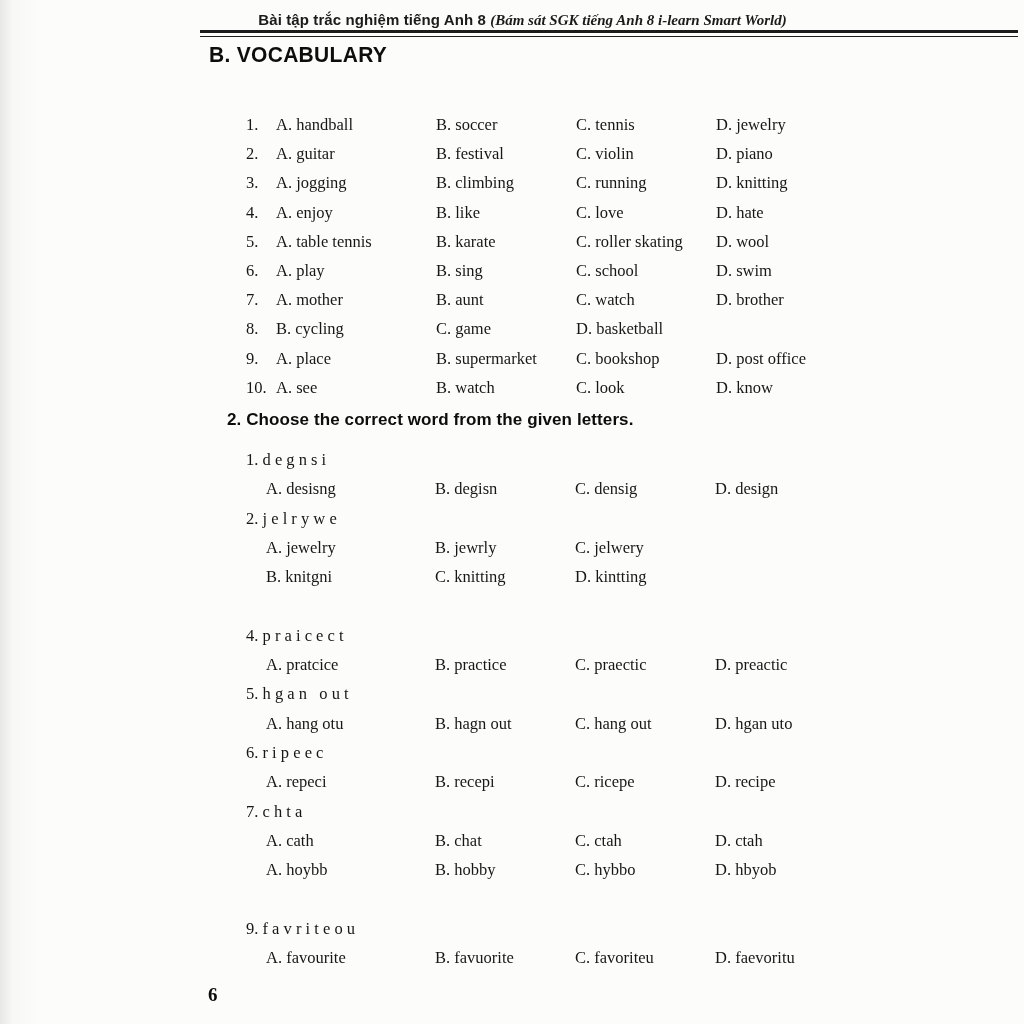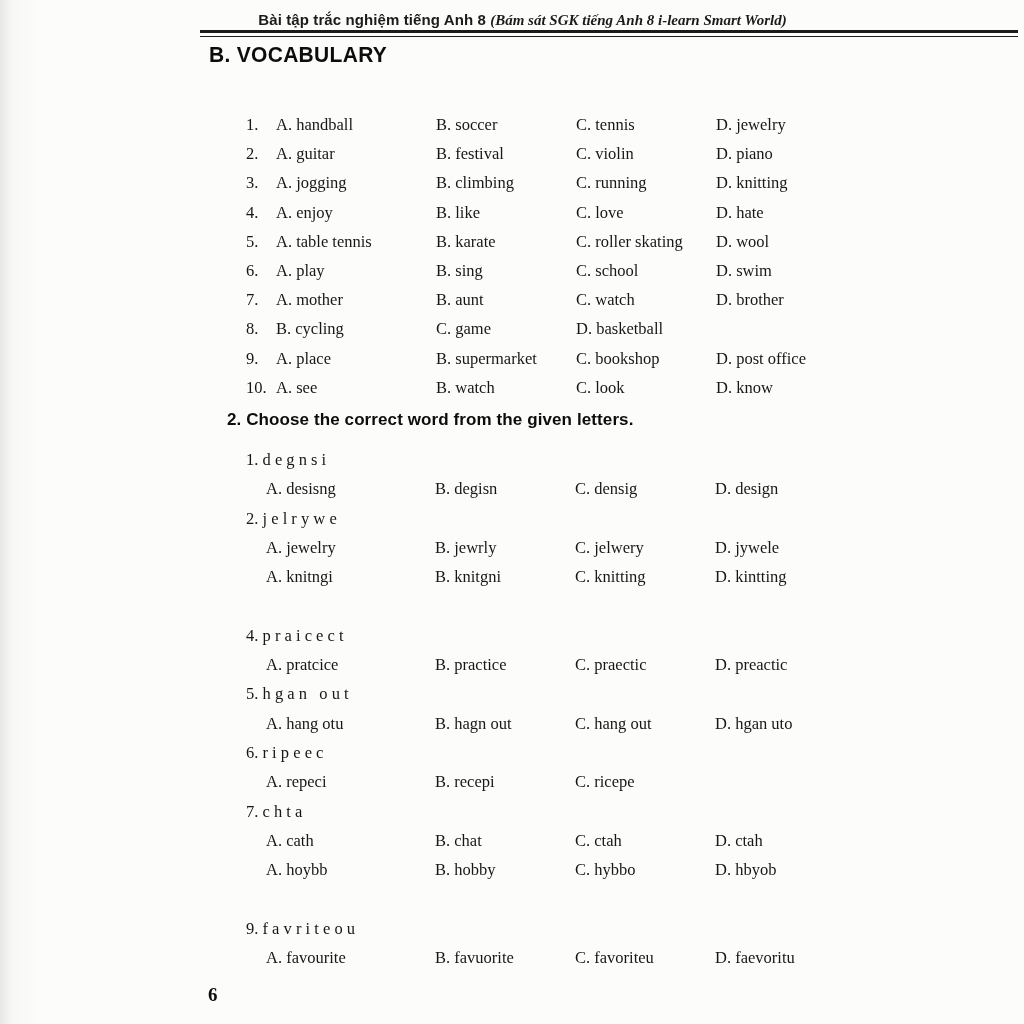--- a/index.html
+++ b/index.html
@@ -160,26 +160,24 @@
         <span class="q-opt">C. densig</span>
         <span class="q-opt">D. design</span>
       </div>
     </div>
     <div class="w-item">
       <div class="scrambled">2. j e l r y w e</div>
       <div class="w-opts">
         <span class="q-opt">A. jewelry</span>
         <span class="q-opt">B. jewrly</span>
         <span class="q-opt">C. jelwery</span>
-        <span class="q-opt">D. jywele</span>
-      </div>
-    </div>
-    <div class="w-item">
-      <div class="w-opts">
-        <span class="q-opt">A. knitngi</span>
+      </div>
+    </div>
+    <div class="w-item">
+      <div class="w-opts">
         <span class="q-opt">B. knitgni</span>
         <span class="q-opt">C. knitting</span>
         <span class="q-opt">D. kintting</span>
       </div>
     </div>
     <div class="w-item">
       <div class="scrambled">4. p r a i c e c t</div>
       <div class="w-opts">
         <span class="q-opt">A. pratcice</span>
         <span class="q-opt">B. practice</span>
@@ -195,20 +193,21 @@
         <span class="q-opt">C. hang out</span>
         <span class="q-opt">D. hgan uto</span>
       </div>
     </div>
     <div class="w-item">
       <div class="scrambled">6. r i p e e c</div>
       <div class="w-opts">
         <span class="q-opt">A. repeci</span>
         <span class="q-opt">B. recepi</span>
         <span class="q-opt">C. ricepe</span>
+        <span class="q-opt">D. recipe</span>
       </div>
     </div>
     <div class="w-item">
       <div class="scrambled">7. c h t a</div>
       <div class="w-opts">
         <span class="q-opt">A. cath</span>
         <span class="q-opt">B. chat</span>
         <span class="q-opt">C. ctah</span>
         <span class="q-opt">D. ctah</span>
       </div>

